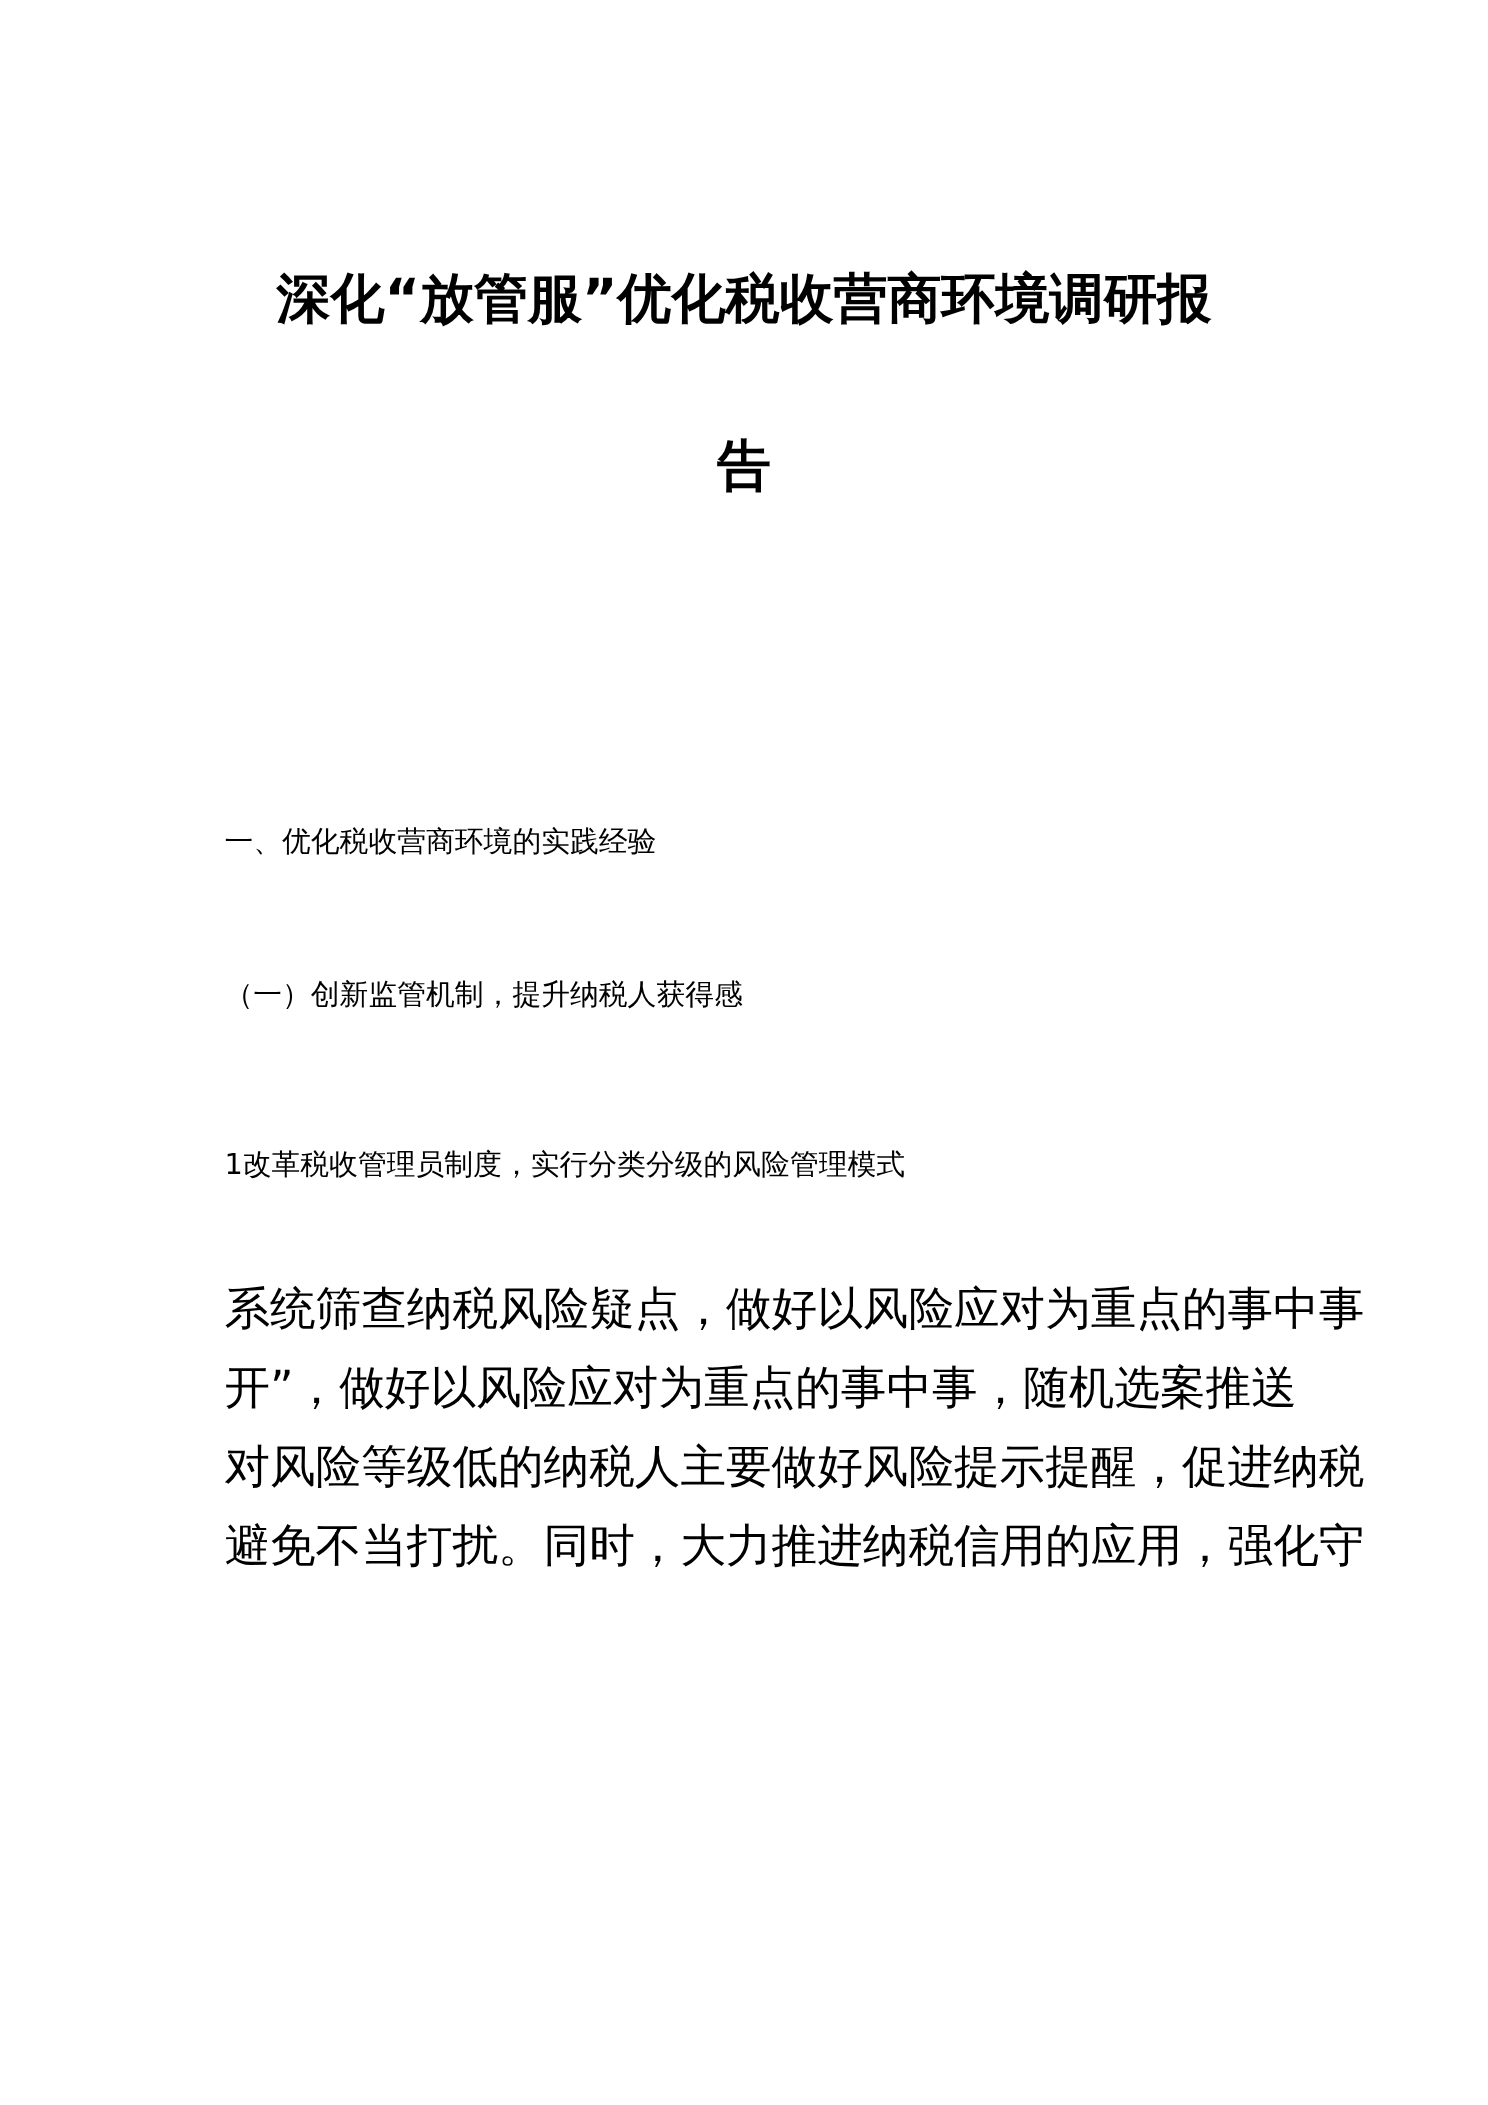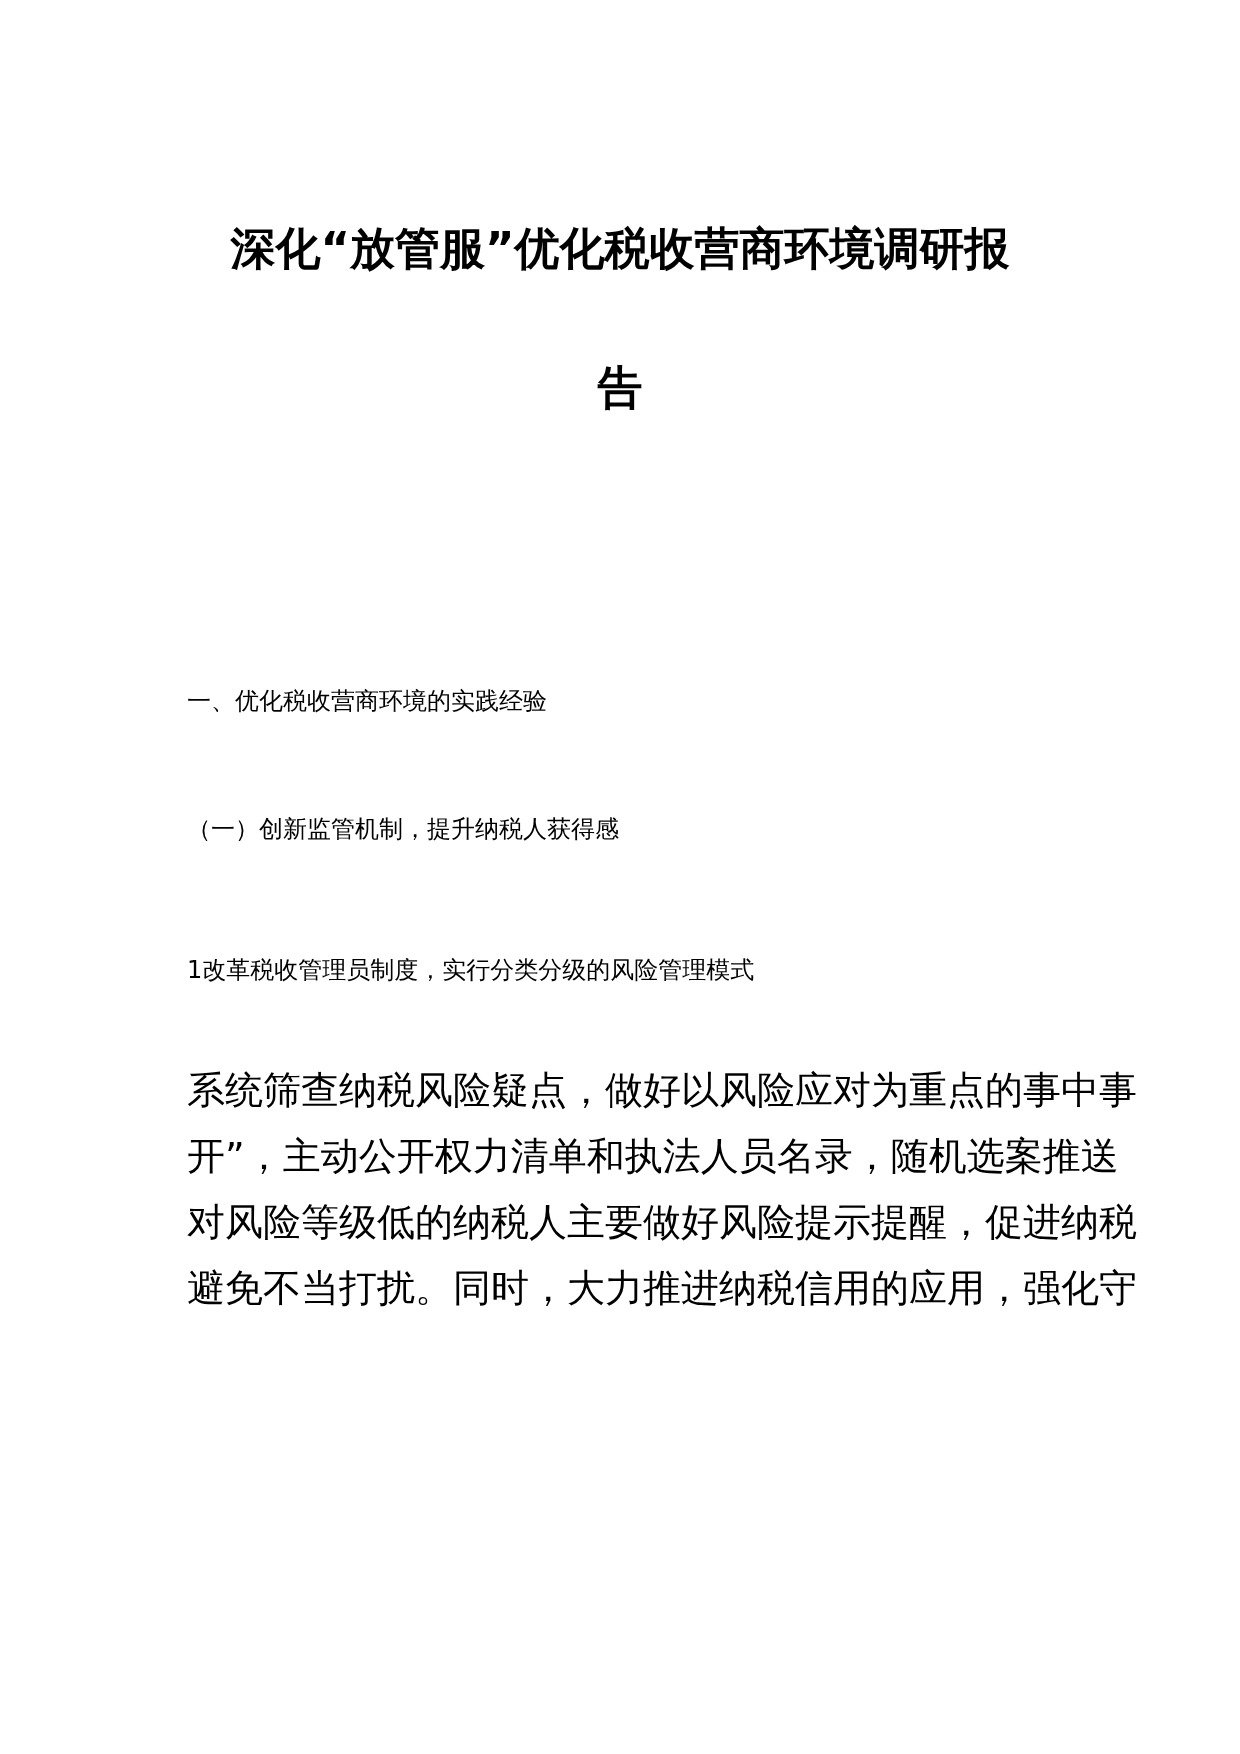--- a/index.html
+++ b/index.html
@@ -75,18 +75,18 @@
 
   <div class="title-line l1">深化“放管服”优化税收营商环境调研报</div>
   <div class="title-line l2">告</div>
 
   <div class="heading h1">一、优化税收营商环境的实践经验</div>
   <div class="heading h2">（一）创新监管机制，提升纳税人获得感</div>
   <div class="heading h3">1改革税收管理员制度，实行分类分级的风险管理模式</div>
 
   <div class="body-text">
     <span class="body-line">系统筛查纳税风险疑点，做好以风险应对为重点的事中事</span>
-    <span class="body-line">开”，主动公开权力清单和执法人员名录，随机选案推送</span>
+    <span class="body-line">开”，做好以风险应对为重点的事中事，随机选案推送</span>
     <span class="body-line">对风险等级低的纳税人主要做好风险提示提醒，促进纳税</span>
     <span class="body-line last">避免不当打扰。同时，大力推进纳税信用的应用，强化守</span>
   </div>
 
 </div>
 
 </body></html>

